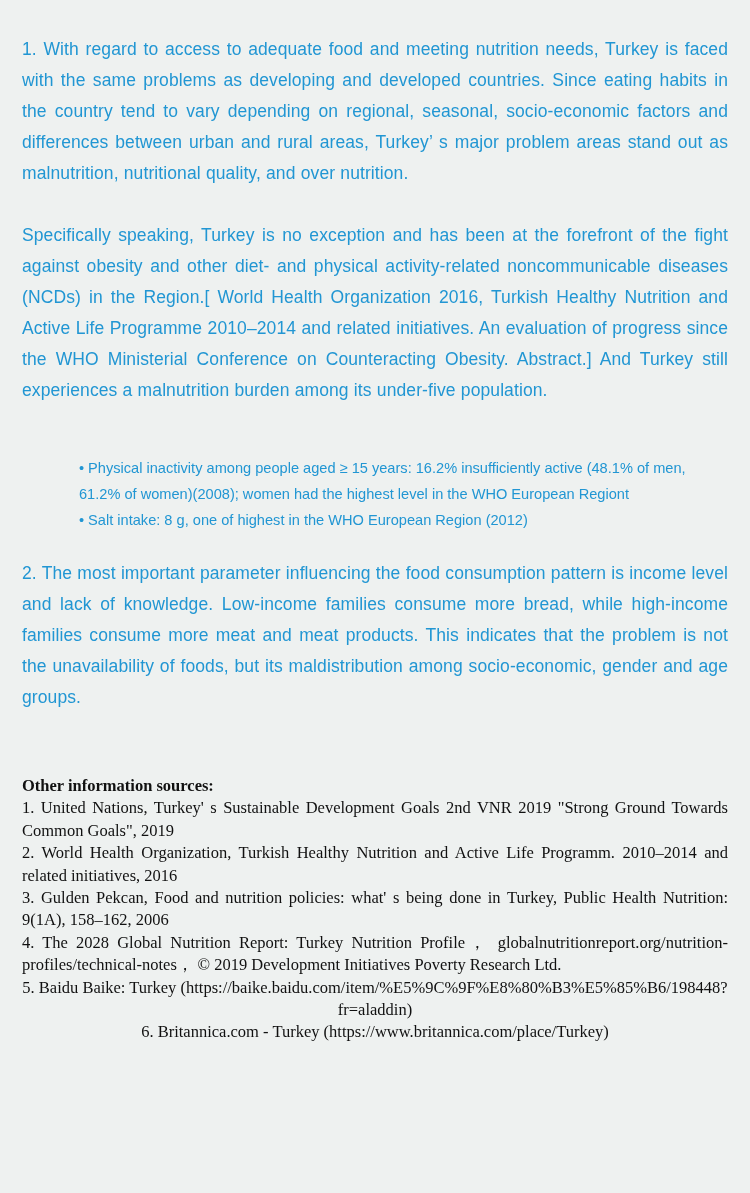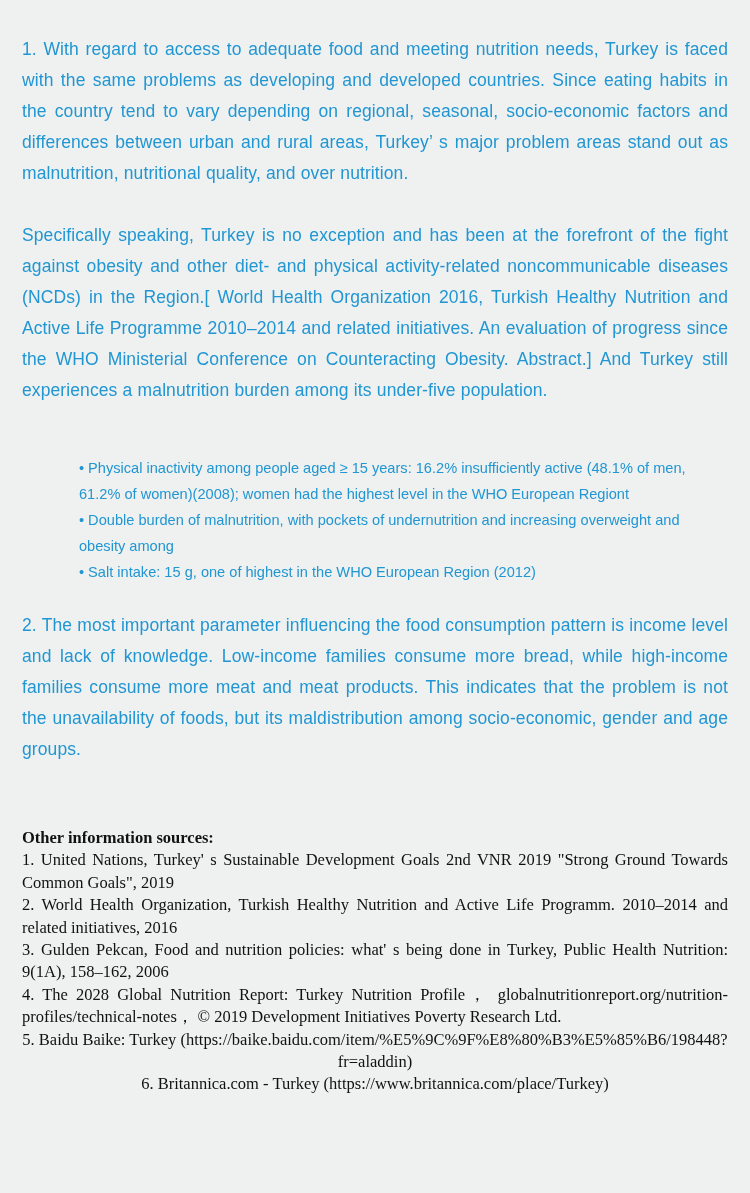--- a/index.html
+++ b/index.html
@@ -82,22 +82,21 @@
 <div class="page">
 
   <p class="body-para">1. With regard to access to adequate food and meeting nutrition needs, Turkey is faced with the same problems as developing and developed countries. Since eating habits in the country tend to vary depending on regional, seasonal, socio-economic factors and differences between urban and rural areas, Turkey’ s major problem areas stand out as malnutrition, nutritional quality, and over nutrition.</p>
 
   <p class="body-para">Specifically speaking, Turkey is no exception and has been at the forefront of the fight against obesity and other diet- and physical activity-related noncommunicable diseases (NCDs) in the Region.[ World Health Organization 2016, Turkish Healthy Nutrition and Active Life Programme 2010–2014 and related initiatives. An evaluation of progress since the WHO Ministerial Conference on Counteracting Obesity. Abstract.] And Turkey still experiences a malnutrition burden among its under-five population.</p>
 
   <div class="spacer-a"></div>
 
   <ul class="bullets">
     <li><span class="b">•</span><span>Physical inactivity among people aged ≥ 15 years: 16.2% insufficiently active (48.1% of men, 61.2% of women)(2008); women had the highest level in the WHO European Regiont</span></li>
-    <li><span class="b">•</span><span>Double burden of malnutrition, with pockets of undernutrition and increasing overweight and obesity among</span></li>
-    <li><span class="b">•</span><span>Salt intake: 15 g, one of highest in the WHO European Region (2012)</span></li>
+    <li><span class="b">•</span><span>Salt intake: 8 g, one of highest in the WHO European Region (2012)</span></li>
   </ul>
 
   <div class="spacer-b"></div>
 
   <p class="body-para last">2. The most important parameter influencing the food consumption pattern is income level and lack of knowledge. Low-income families consume more bread, while high-income families consume more meat and meat products. This indicates that the problem is not the unavailability of foods, but its maldistribution among socio-economic, gender and age groups.</p>
 
   <div class="spacer-c"></div>
 
   <div class="sources">
     <div class="sources-title">Other information sources:</div>

